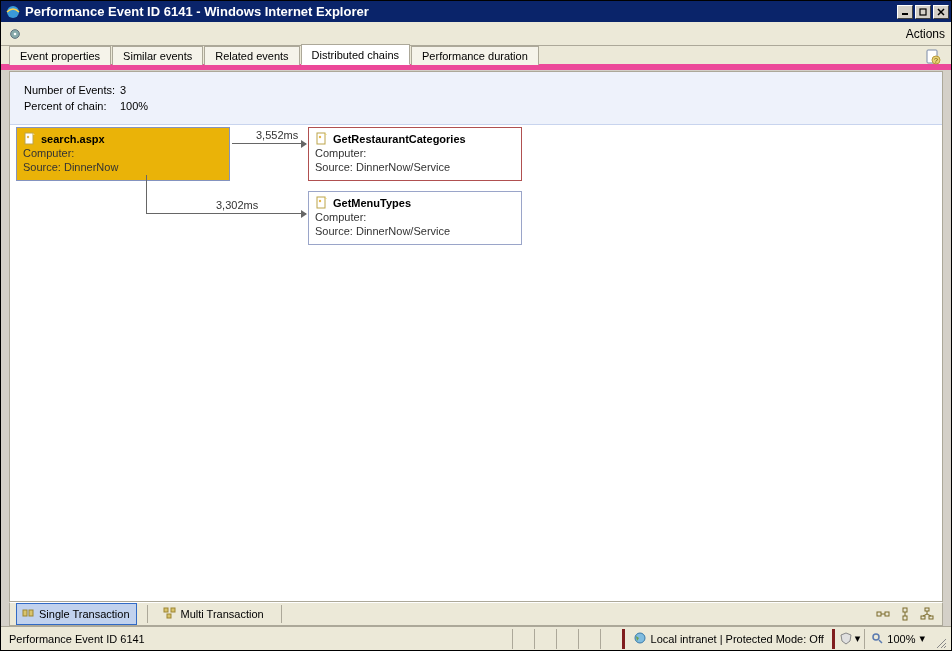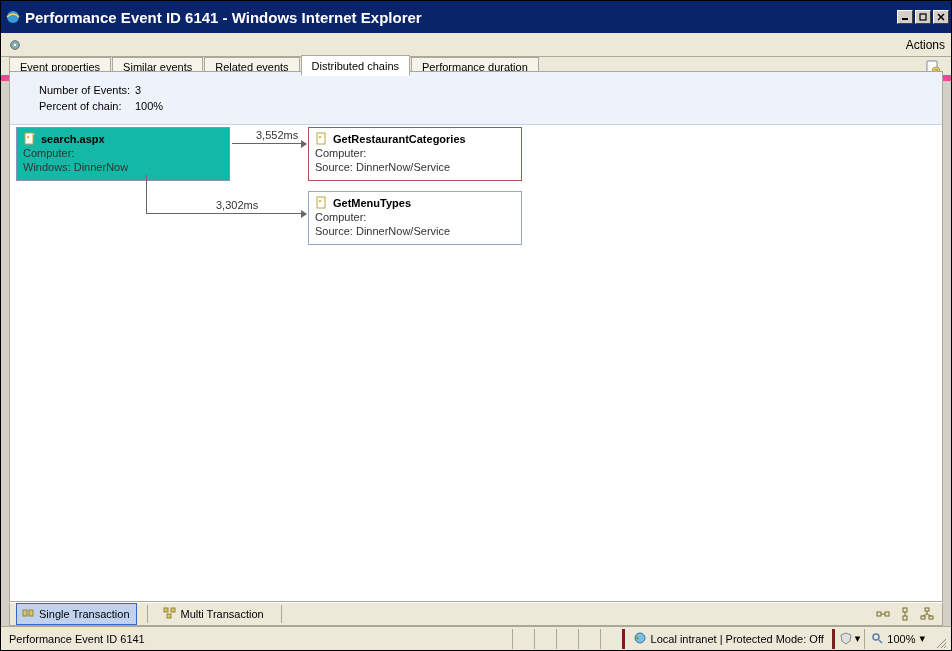--- a/index.html
+++ b/index.html
@@ -10,26 +10,26 @@
     width: 952px;
     height: 651px;
     overflow: hidden;
     position: relative;
     border: 1px solid #000;
   }
   
   .titlebar {
     background: linear-gradient(#0a246a, #0a246a);
     color: #fff;
-    height: 32px;
+    height: 21px;
     display: flex;
     align-items: center;
     padding: 0 2px 0 4px;
     font-weight: bold;
-    font-size: 15px;
+    font-size: 13px;
   }
   .titlebar .ie-icon {
     width: 16px; height: 16px; margin-right: 4px;
     display: inline-flex; align-items: center; justify-content: center;
   }
   .titlebar .title-text { flex: 1; }
   .titlebar .win-btns { display: flex; gap: 0; }
   .titlebar .win-btn {
     width: 16px; height: 14px;
     background: #d4d0c8;
@@ -93,34 +93,34 @@
     left: 8px; right: 8px; top: 70px; bottom: 48px;
     background: #fff;
     border: 1px solid #aca899;
   }
   .summary {
     background: #eef2fb;
     border-bottom: 1px solid #c8d4ee;
     padding: 10px 14px;
   }
   .summary-row { display: flex; line-height: 16px; }
-  .summary-label { width: 96px; color: #000; margin-left: 15px; }
+  .summary-label { width: 96px; color: #000; }
   .chain-canvas {
     position: relative;
     padding: 14px;
     height: 420px;
   }
   .node {
     position: absolute;
     border: 1px solid #9aa5c9;
     background: #fff;
     width: 214px;
     padding: 4px 6px 6px 6px;
   }
-  .node.root { background: #14b8a6; border-color:#8493bf; }
+  .node.root { background: #eab308; border-color:#8493bf; }
   .node.highlight { border-color: #b05050; }
   .node .node-title {
     font-weight: bold; display: flex; align-items: center; gap: 4px;
   }
   .node .doc-icon {
     width: 14px; height: 14px; display:inline-flex;
   }
   .node .node-line { color: #333; line-height: 14px; }
   .arrow-hz {
     position: absolute;
@@ -278,21 +278,21 @@
         <span class="doc-icon">
           <svg width="14" height="14" viewBox="0 0 14 14">
             <rect x="2" y="1" width="8" height="11" fill="#fff" stroke="#bca44a"></rect>
             <polygon points="10,1 12,3 10,3" fill="#e8d27a"></polygon>
             <circle cx="5" cy="5" r="1.2" fill="#e6b84a"></circle>
           </svg>
         </span>
         <span>search.aspx</span>
       </div>
       <div class="node-line">Computer:</div>
-      <div class="node-line">Windows: DinnerNow</div>
+      <div class="node-line">Source: DinnerNow</div>
     </div>
 
     <div class="arrow-hz" style="left:222px; top:18px; width:74px;"></div>
     <div class="arrow-label" style="left:246px; top:4px;">3,552ms</div>
 
     <div class="node highlight" style="left:298px; top:2px;">
       <div class="node-title">
         <span class="doc-icon">
           <svg width="14" height="14" viewBox="0 0 14 14">
             <rect x="2" y="1" width="8" height="11" fill="#fff" stroke="#bca44a"></rect>

